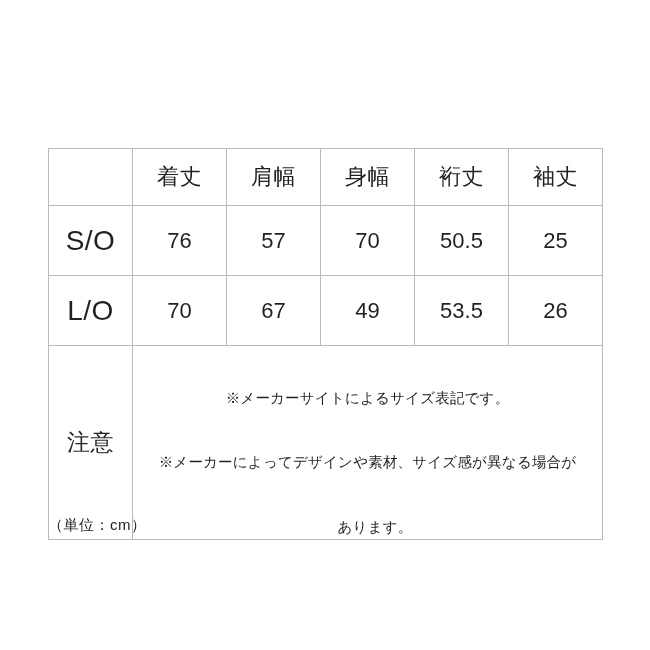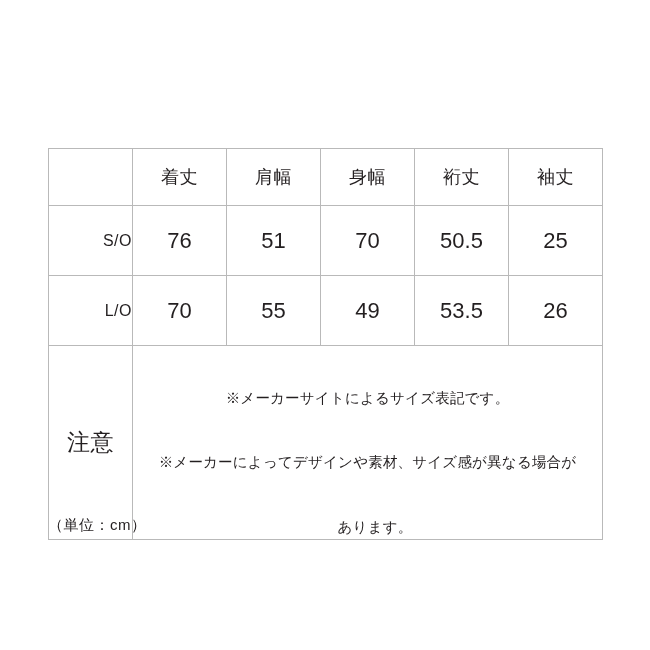--- a/index.html
+++ b/index.html
@@ -44,35 +44,34 @@
   
   col.c0 { width: 84px; }
   col.c1 { width: 94px; }
   col.c2 { width: 94px; }
   col.c3 { width: 94px; }
   col.c4 { width: 94px; }
   col.c5 { width: 94px; }
 
   thead th {
     height: 56px;
-    font-size: 18px;
+    font-size: 22px;
     letter-spacing: 0.5px;
     margin-top: 44px;
   }
   thead th.corner {
     background: #ffffff;
   }
   tbody td {
     height: 69px;
     font-size: 22px;
   }
   tbody td.rowhead {
-    font-size: 16px;
+    font-size: 28px;
     letter-spacing: 0.5px;
-    text-align: right;
   }
   tr.note-row td {
     height: 88px;
   }
   td.note-label {
     font-size: 23px;
     letter-spacing: 0.5px;
   }
   td.note-body {
     text-align: left;
@@ -122,29 +121,29 @@
           <th>肩幅</th>
           <th>身幅</th>
           <th>裄丈</th>
           <th>袖丈</th>
         </tr>
       </thead>
       <tbody>
         <tr>
           <td class="rowhead">S/O</td>
           <td>76</td>
-          <td>51</td>
+          <td>57</td>
           <td>70</td>
           <td>50.5</td>
           <td>25</td>
         </tr>
         <tr>
           <td class="rowhead">L/O</td>
           <td>70</td>
-          <td>55</td>
+          <td>67</td>
           <td>49</td>
           <td>53.5</td>
           <td>26</td>
         </tr>
         <tr class="note-row">
           <td class="note-label">注意</td>
           <td class="note-body" colspan="5">
             <span class="note-line">※メーカーサイトによるサイズ表記です。</span>
             <span class="note-line">※メーカーによってデザインや素材、サイズ感が異なる場合が</span>
             <span class="note-line indent">あります。</span>

